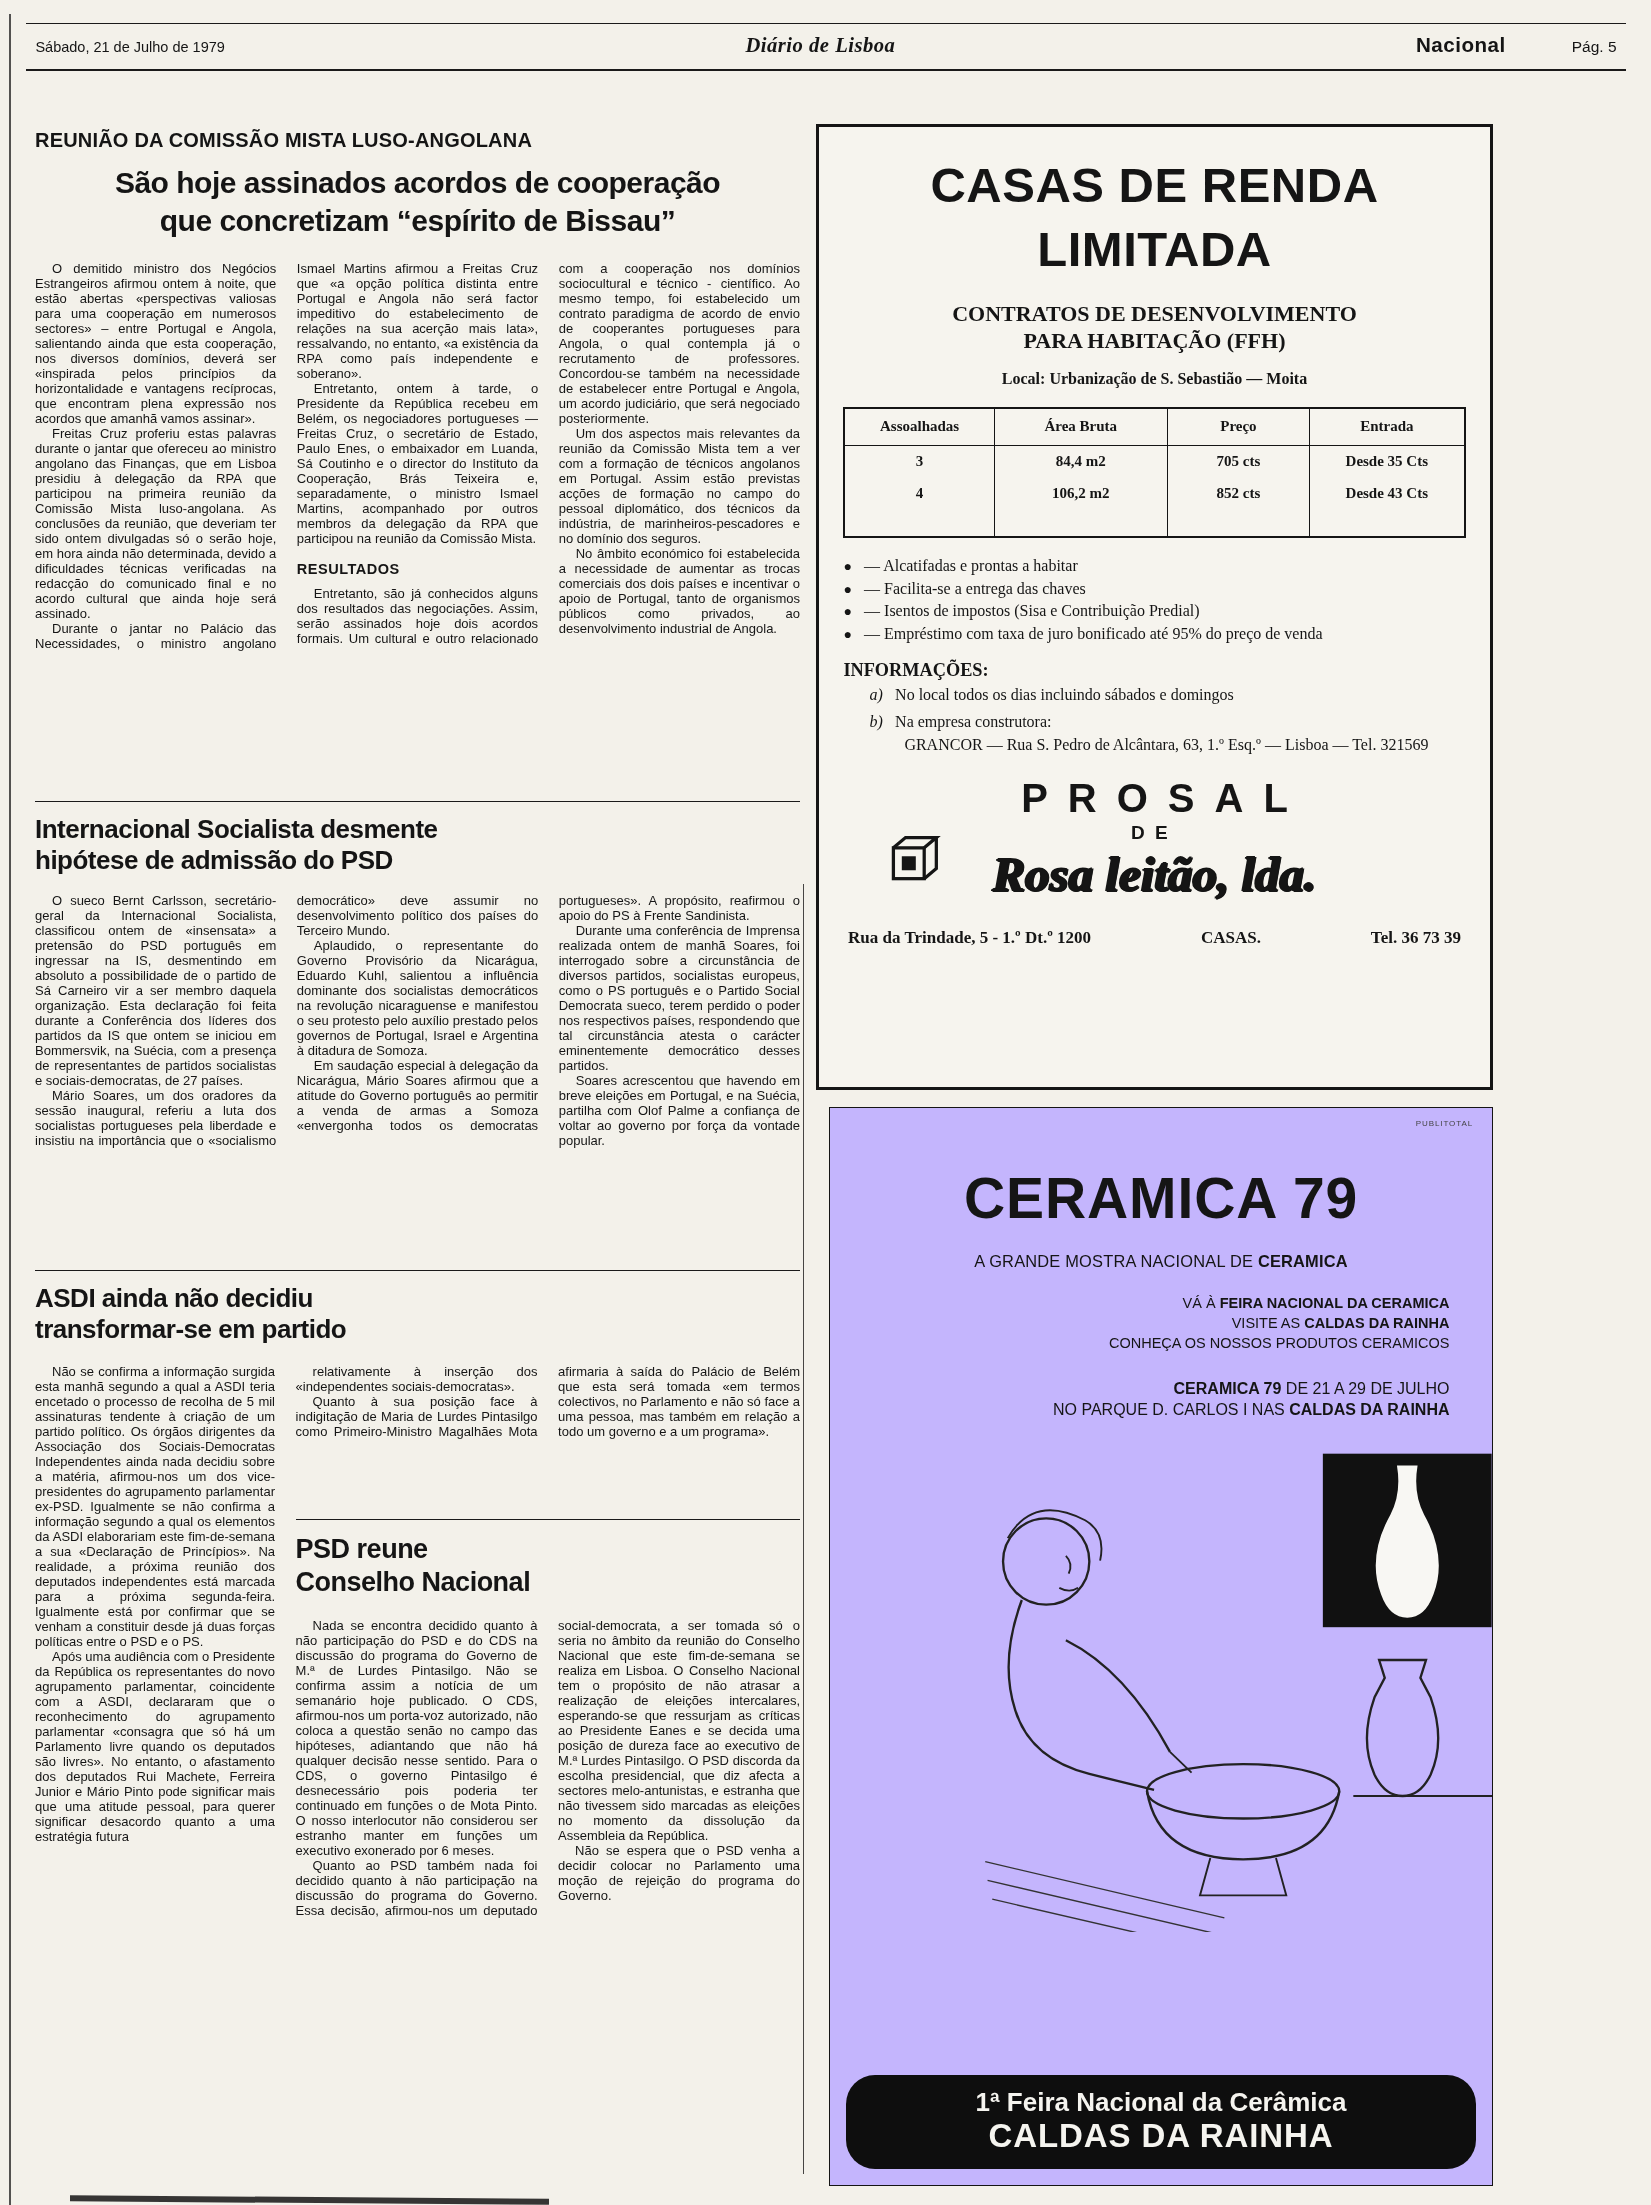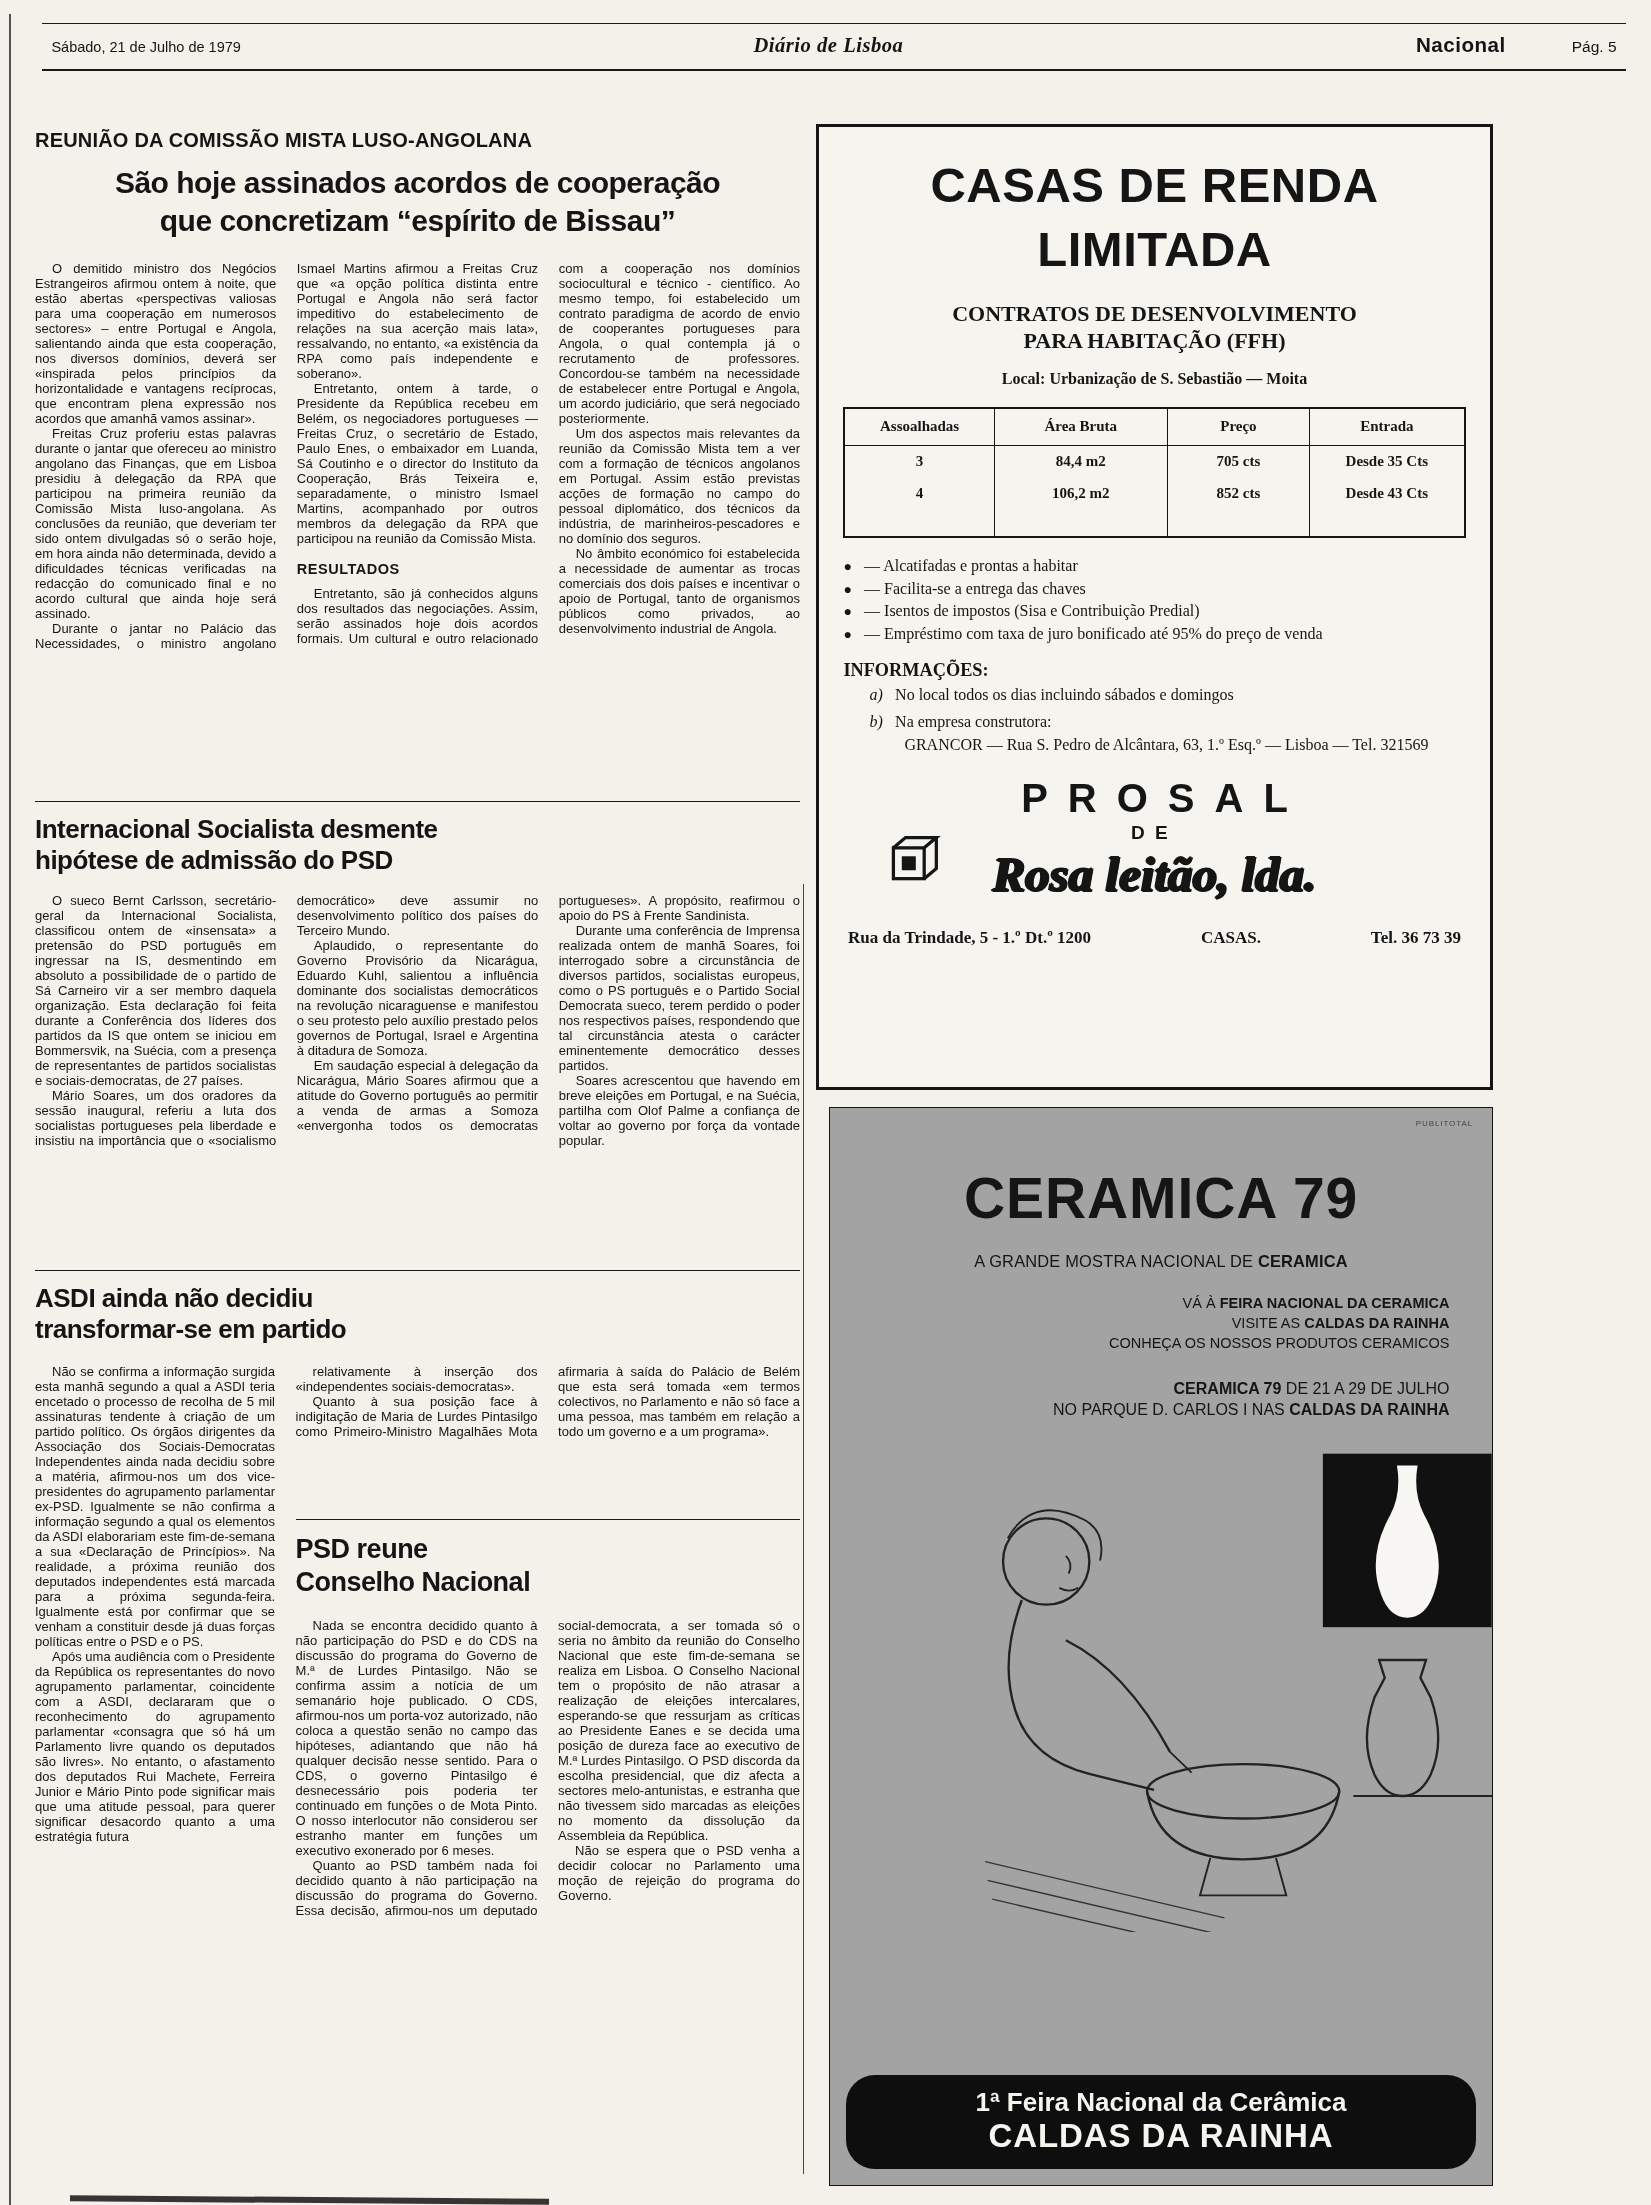--- a/index.html
+++ b/index.html
@@ -10,21 +10,21 @@
     color:#151515;
     font-family:"Liberation Sans", sans-serif;
     overflow:hidden;
   }
   
   .edge-line-left { position:absolute; left:9.4px; top:14px; bottom:0; width:1.9px; background:#1c1c1c; opacity:.75; }
   .scan-smudge { position:absolute; left:70px; bottom:2.8px; width:479px; height:5.6px; background:#141414; transform:rotate(.4deg); opacity:.85; }
 
   
   #header {
-    position:absolute; left:42px; right:26px; top:22.5px;
+    position:absolute; left:26px; right:26px; top:22.5px;
     border-top:1.9px solid #1a1a1a; border-bottom:2.3px solid #1a1a1a;
     padding:9.4px 9.4px 12.2px 9.4px;
     display:flex; align-items:baseline; justify-content:space-between;
   }
   .hdr-date { font-size:14.5px; }
   .hdr-masthead { font-family:"Liberation Serif", serif; font-style:italic; font-weight:bold; font-size:20.6px; letter-spacing:0.5px; }
   .hdr-right { display:flex; align-items:baseline; gap:66px; }
   .hdr-section { font-size:20.6px; font-weight:bold; letter-spacing:0.5px; }
   .hdr-page { font-size:15.5px; }
 
@@ -88,21 +88,21 @@
   .prosal-script {
     font-family:"Liberation Serif", serif; font-style:italic; font-weight:bold;
     font-size:49px; line-height:52px; margin-top:4.7px;
     text-shadow:1.4px 0 #151515, -1.4px 0 #151515, 0 1.4px #151515, 0 -1.4px #151515, 0.9px 0.9px #151515;
   }
   .prosal-logo { position:absolute; left:42px; top:56px; }
   .casas-address { display:flex; justify-content:space-between; font-family:"Liberation Serif", serif; font-weight:bold; font-size:17px; margin-top:27px; padding:0 4.7px; }
 
   
   #ad-ceramica {
-    border:1.4px solid #151515; background:#a3a3a3;
+    border:1.4px solid #151515; background:#c4b5fd;
     height:1079px; margin-top:17px; padding:11.3px 19px 17px 19px;
     position:relative; overflow:hidden;margin-left:13px;
   }
   .publitotal { text-align:right; font-size:8px; letter-spacing:0.9px; color:#444; }
   .cer-title { font-size:57px; font-weight:bold; text-align:center; letter-spacing:0.9px; margin-top:37px; }
   .cer-mostra { font-size:16.4px; text-align:center; margin-top:20.6px; letter-spacing:0.2px; }
   .cer-right { text-align:right; padding-right:23.5px; font-size:14.5px; line-height:20px; margin-top:22.5px; }
   .cer-dates { text-align:right; padding-right:23.5px; font-size:16px; line-height:21.6px; margin-top:24.4px; }
   .b { font-weight:bold; }
   .cer-illo { margin-top:28px; text-align:center; }

